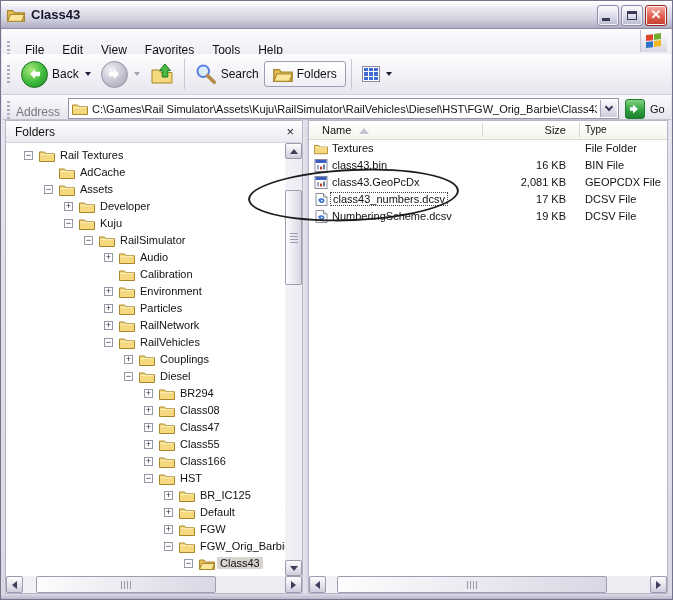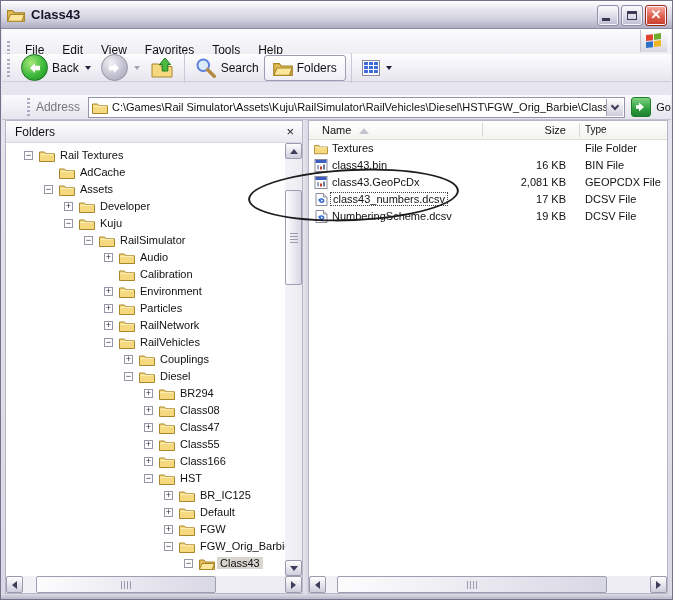--- a/index.html
+++ b/index.html
@@ -34,21 +34,21 @@
   .winlogo { position:absolute; right:4px; top:1px; width:27px; height:22px;
     border-left:1px solid #c4c3d2; background:linear-gradient(180deg,#ffffff,#d8d7e3);
     display:flex; align-items:center; justify-content:center; }
   .flag { position:relative; width:16px; height:15px; transform:skewY(-8deg); }
   .flag div { position:absolute; width:7px; height:6px; }
   .flag .r { left:0; top:0; background:#e0442f; }
   .flag .g { left:8px; top:0; background:#70ad2c; }
   .flag .b { left:0; top:7px; background:#2e72c8; }
   .flag .y { left:8px; top:7px; background:#f3b51f; }
   
-  .toolbar { position:absolute; left:1px; right:1px; top:53px; height:28px;
+  .toolbar { position:absolute; left:1px; right:1px; top:53px; height:41px;
     background:linear-gradient(180deg,#fdfdfe,#e7e6ef); border-bottom:1px solid #cecdda;
     display:flex; align-items:center; }
   .tb-btn { display:flex; align-items:center; gap:4px; padding:3px 5px; font-size:12px; color:#111; }
   .circle { width:27px; height:27px; border-radius:50%; display:flex; align-items:center;
     justify-content:center; }
   .circle.green { background:radial-gradient(circle at 9px 8px,#a8e878,#3db93d 55%,#1d8a1f);
     border:1px solid #17701a; }
   .circle.gray { background:radial-gradient(circle at 9px 8px,#f2f2f6,#c2c1cf 55%,#a3a2b4);
     border:1px solid #9493a6; }
   .dd { width:0; height:0; border-left:3px solid transparent; border-right:3px solid transparent;
@@ -56,21 +56,21 @@
   .dd.dis { border-top-color:#a5a4b6; }
   .tb-sep { width:1px; height:30px; background:#c9c8d6; margin:0 5px; }
   .tb-pressed { border:1px solid #9d9cb2; border-radius:3px;
     background:linear-gradient(180deg,#ffffff,#f0eff6); padding:4px 8px; }
   .views-grid { width:18px; height:16px; border:1px solid #8a89a0; background:#fff;
     display:grid; grid-template-columns:repeat(3,1fr); grid-template-rows:repeat(3,1fr); gap:1px; padding:1px; }
   .views-grid span { background:#3e6bd6; }
   
   .addressbar { position:absolute; left:1px; right:1px; top:94px; height:25px;
     background:linear-gradient(180deg,#fbfbfd,#e6e5ee); border-bottom:1px solid #c2c1d0;
-    display:flex; align-items:center;padding-left:20px; }
+    display:flex; align-items:flex-end; }
   .addr-label { font-size:12px; color:#77767f; margin-right:8px; }
   .combo { position:relative; height:21px; width:551px; background:#fff;
     border:1px solid #9493a8; display:flex; align-items:center; }
   .combo-text { font-size:11px; color:#111; white-space:nowrap; overflow:hidden; margin-left:4px; width:505px; }
   .combo-dd { position:absolute; right:1px; top:1px; bottom:1px; width:17px;
     background:linear-gradient(180deg,#fdfdfe,#cdccdb); border-left:1px solid #a5a4b6;
     display:flex; align-items:center; justify-content:center; }
   .chev { width:6px; height:6px; border-right:2px solid #3c3c58; border-bottom:2px solid #3c3c58;
     transform:rotate(45deg); margin-top:-3px; }
   .go-area { display:flex; align-items:center; gap:5px; margin-left:6px; }

